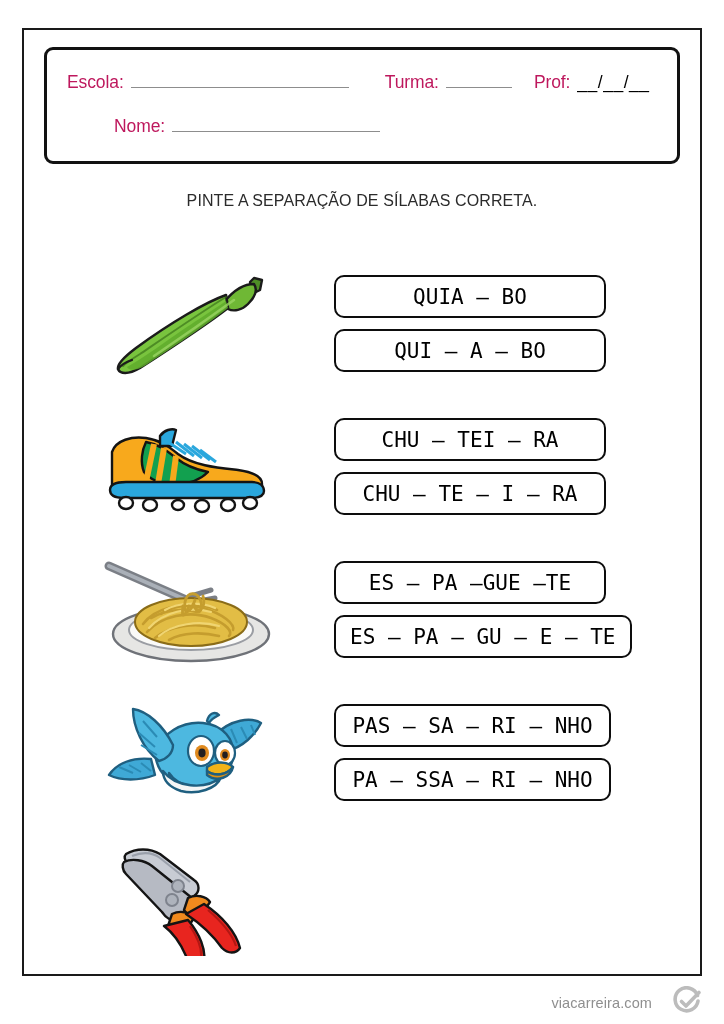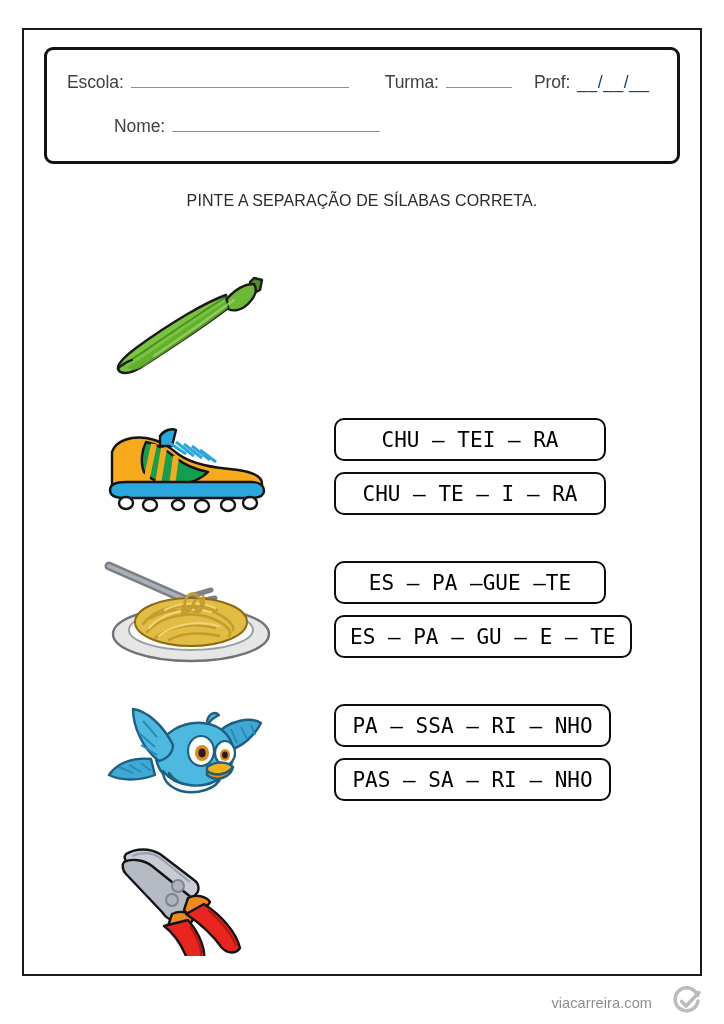--- a/index.html
+++ b/index.html
@@ -50,37 +50,37 @@
   #id-row-1 { top: 22px; }
   #id-row-2 { top: 66px; margin-left: 47px; }
 
   .fld {
     display: flex;
     align-items: baseline;
     white-space: nowrap;
   }
   .fld-label {
     font-size: 17.5px;
-    color: #404040;
+    color: #be185d;
     letter-spacing: -0.1px;
   }
   .fld-line {
     display: inline-block;
     border-bottom: 1.6px solid #8d8d8d;
     height: 15px;
     margin-left: 7px;
   }
   .w-escola  { width: 218px; }
   .w-turma   { width: 66px; }
   .w-nome    { width: 208px; }
   .w-prof    { width: 225px; }
 
   .date-slots {
     font-size: 17.5px;
-    color: #0c4a6e;
+    color: #000000;
     margin-left: 7px;
     letter-spacing: 0.5px;
   }
 
   .gap-lg { width: 36px; }
   .gap-md { width: 22px; }
   .gap-sm { width: 14px; }
 
   
   #instruction {
@@ -205,20 +205,24 @@
           <path d="M148 18 L152 14 L160 16 L158 26 L150 30 Z" fill="#4e8f26" stroke="#1b1b1b" stroke-width="2.4" stroke-linejoin="round"></path>
           <path d="M123 37 C133 25 142 20 152 20 C156 26 153 33 146 40 C140 46 132 48 126 45 Z" fill="#6fb835" stroke="#1b1b1b" stroke-width="2.4" stroke-linejoin="round"></path>
           <path d="M126 44 C108 58 72 82 38 104 C26 111 18 110 16 105 C15 100 22 93 34 84 C68 59 104 38 124 31 Z" fill="#79c43e" stroke="#1b1b1b" stroke-width="2.6" stroke-linejoin="round"></path>
           <path d="M126 44 C110 57 76 80 44 101 C34 107 27 107 25 103 C32 99 48 89 66 76 C92 58 114 44 124 37 Z" fill="#5fab2b" stroke="none" opacity="0.85"></path>
           <path d="M124 33 C104 45 66 71 38 90 C30 95 24 99 21 102" fill="none" stroke="#3f7a1c" stroke-width="2" stroke-linecap="round" opacity="0.75"></path>
           <path d="M132 36 C114 49 80 73 52 92" fill="none" stroke="#9ad463" stroke-width="2.6" stroke-linecap="round" opacity="0.8"></path>
           <path d="M16 105 C19 101 24 98 30 96" fill="none" stroke="#1b1b1b" stroke-width="2.2" stroke-linecap="round"></path>
         </g>
       </svg>
     </div>
+    <div class="opts-cell">
+      <div class="opt-box">QUIA – BO</div>
+      <div class="opt-box">QUI – A – BO</div>
+    </div>
   </div>
 
   <div class="ex-row">
     <div class="art-cell">
       <svg class="art" width="175" height="110" viewBox="0 0 175 110" aria-hidden="true">
         <g stroke="#141414" stroke-width="2.4" stroke-linejoin="round">
 
           <path d="M10 40 C14 28 30 24 44 26 C58 28 66 34 76 42 C92 54 118 56 136 58 C150 60 160 64 160 72 L160 80 L10 80 Z" fill="#f8a91c"></path>
 
           <path d="M44 30 C56 32 64 38 74 46 C84 54 96 58 106 60 C98 68 86 72 74 72 C60 72 48 68 42 60 C38 50 40 38 44 30 Z" fill="#12a04f"></path>
@@ -320,22 +324,22 @@
           <ellipse cx="126" cy="60" rx="5" ry="6" fill="#e08a1e" stroke="none"></ellipse>
           <ellipse cx="103" cy="58" rx="3.6" ry="4.4" fill="#231f20" stroke="none"></ellipse>
           <ellipse cx="126" cy="60" rx="2.8" ry="3.4" fill="#231f20" stroke="none"></ellipse>
 
           <path d="M108 72 C116 66 128 66 134 72 C128 80 116 82 108 76 Z" fill="#f2b318"></path>
           <path d="M108 76 C116 82 128 80 134 72 C132 82 118 88 108 80 Z" fill="#e09012"></path>
         </g>
       </svg>
     </div>
     <div class="opts-cell">
+      <div class="opt-box wide">PAS – SA – RI – NHO</div>
       <div class="opt-box wide">PA – SSA – RI – NHO</div>
-      <div class="opt-box wide">PAS – SA – RI – NHO</div>
     </div>
   </div>
 
   <div class="ex-row">
     <div class="art-cell">
       <svg class="art" width="175" height="120" viewBox="0 0 175 120" aria-hidden="true">
         <g stroke="#141414" stroke-width="2.4" stroke-linejoin="round">
 
           <path d="M24 18 C34 12 48 12 58 18 L92 44 C98 48 98 56 92 60 L78 68 C72 70 66 68 62 62 L26 28 C22 24 22 20 24 18 Z" fill="#c8ccd4"></path>
           <path d="M30 20 C40 16 50 16 58 22 L88 46" fill="none" stroke="#9aa0ab" stroke-width="2"></path>

